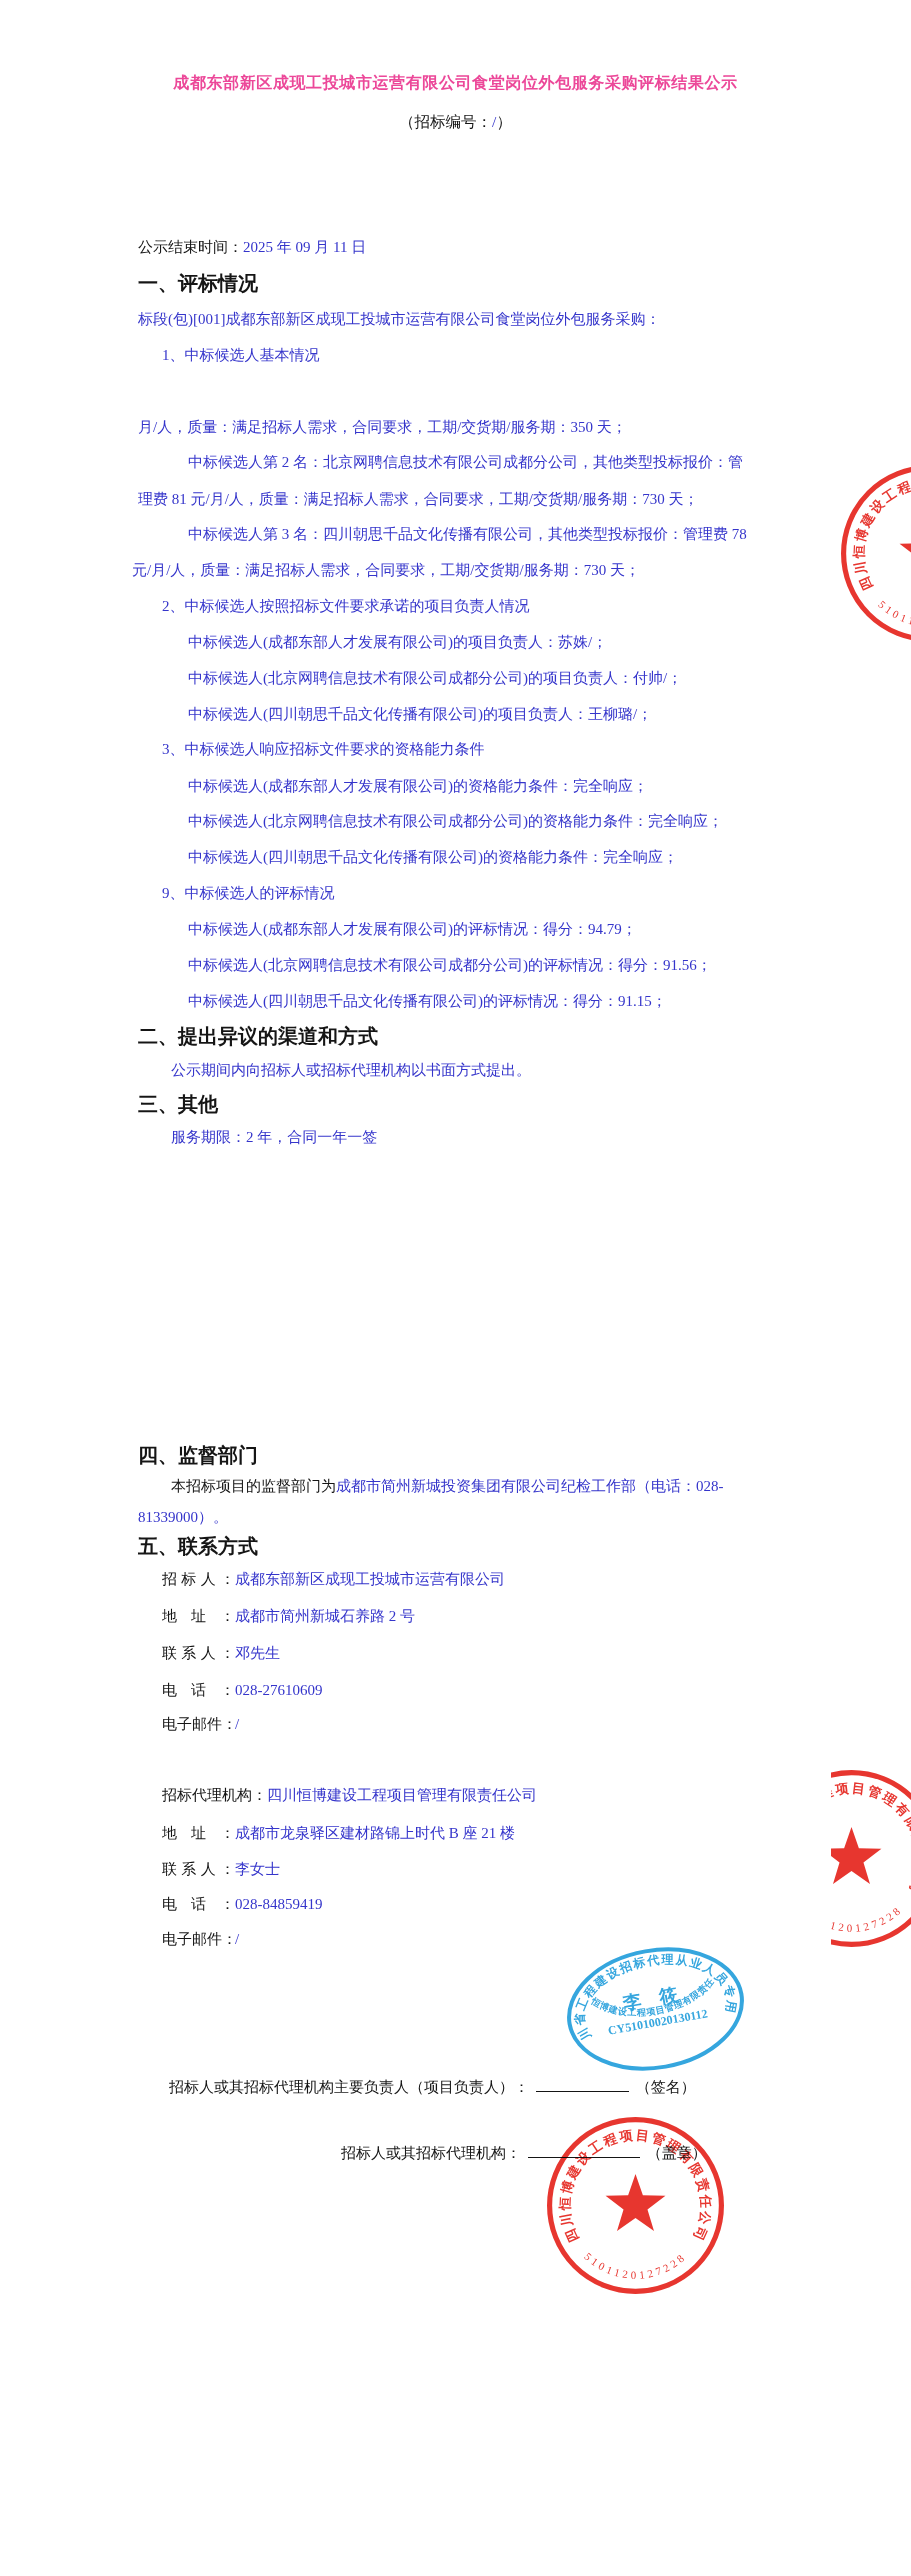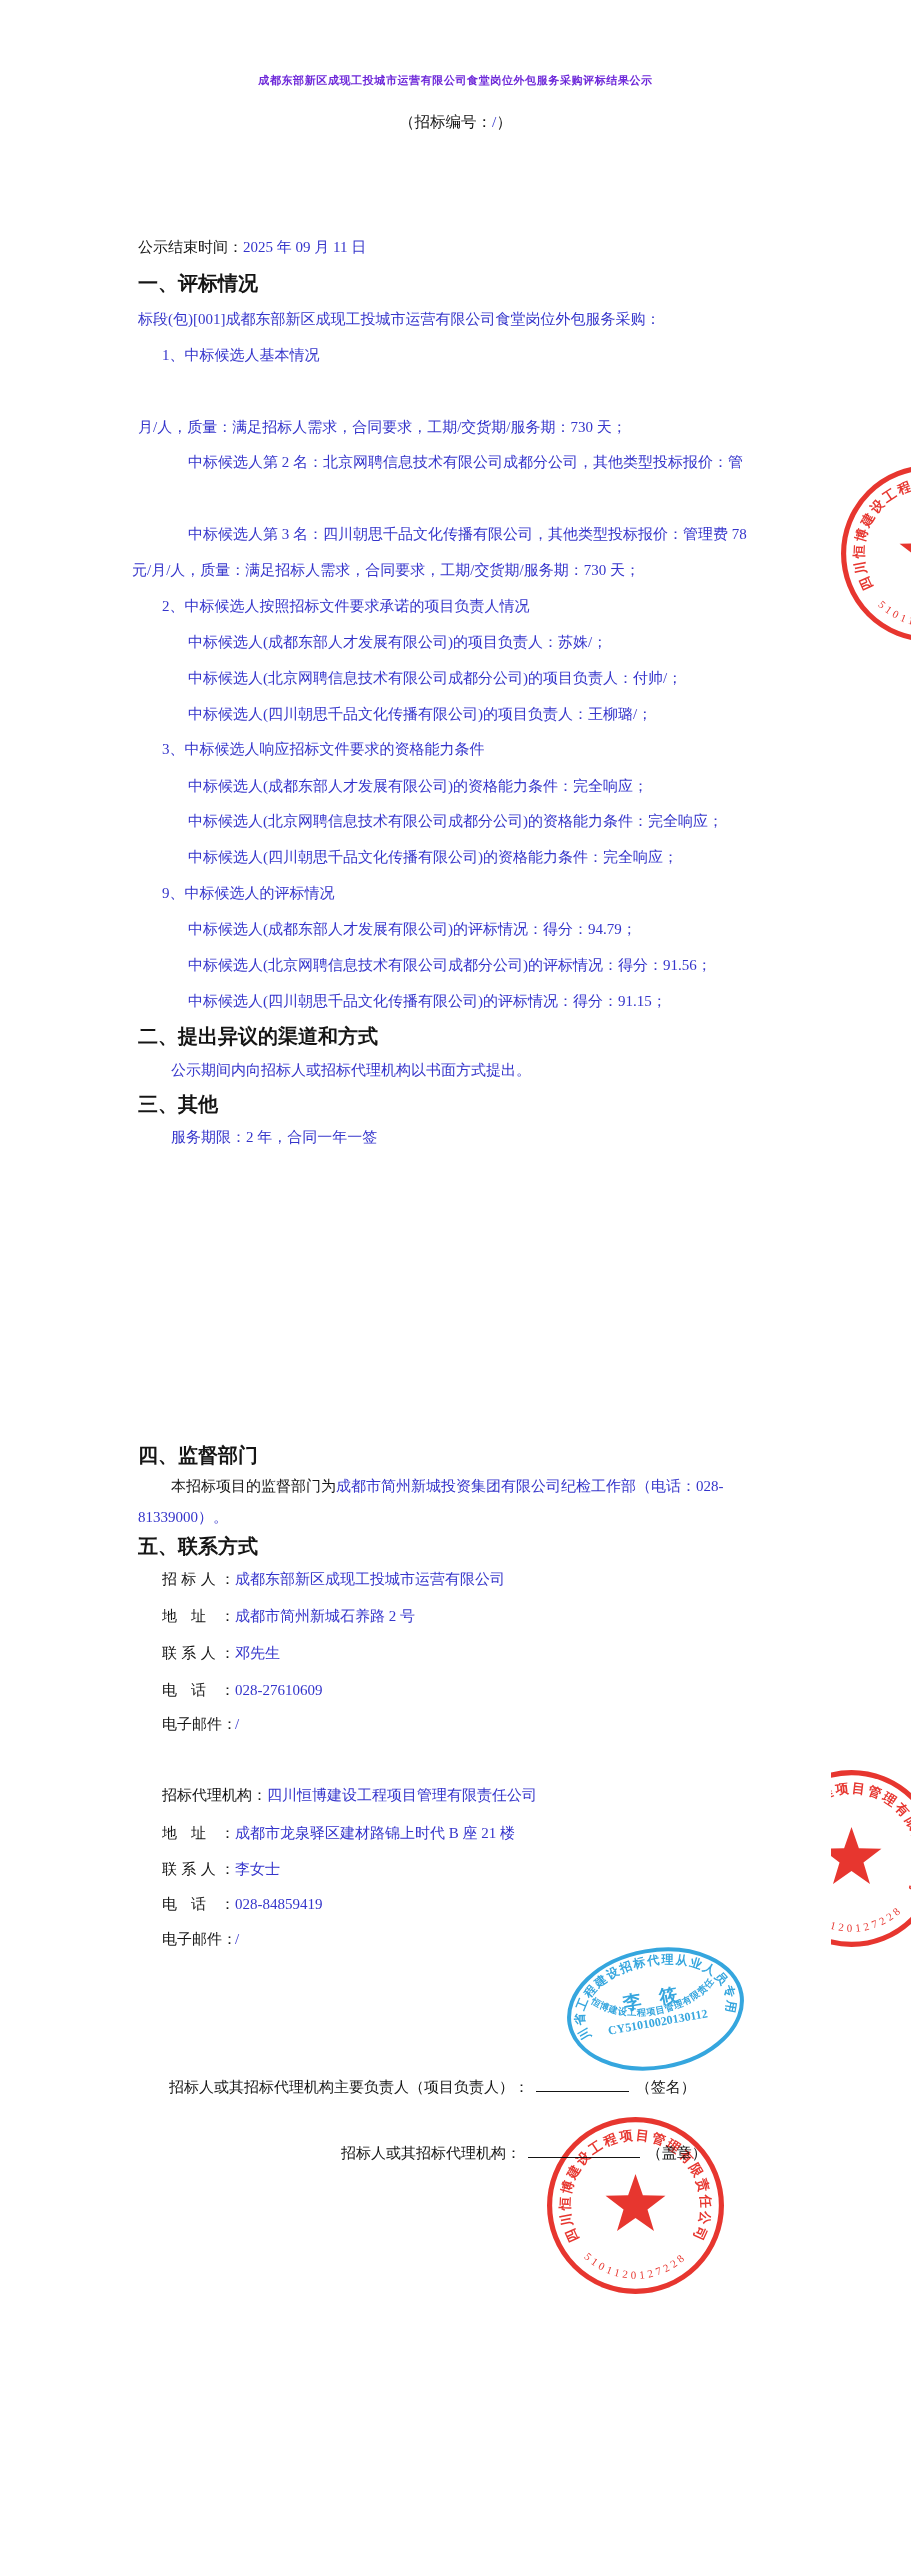--- a/index.html
+++ b/index.html
@@ -2,21 +2,21 @@
 <html style="font-size:9.2px"><head>
 <meta charset="utf-8">
 <style>
   html,body{margin:0;padding:0;background:#ffffff;}
   .page{
     position:relative;width:911px;height:2576px;background:#ffffff;overflow:hidden;
     font-family:"Liberation Serif","DejaVu Serif",serif;color:#151515;
   }
   .title{
     position:absolute;left:0;top:73px;width:911px;text-align:center;
-    font-size:11px;font-weight:bold;color:#6d28d9;letter-spacing:0.6px;white-space:nowrap;
+    font-size:16px;font-weight:bold;color:#ec4899;letter-spacing:0.6px;white-space:nowrap;
   }
   .subtitle{
     position:absolute;left:0;top:112px;width:911px;text-align:center;
     font-size:15.5px;color:#151515;white-space:nowrap;
   }
   .ln{position:absolute;font-size:15px;line-height:18.4px;white-space:nowrap;color:#151515;}
   .hd{font-weight:bold;font-size:20px;}
   .blue{color:#3535cb;}
   .clabel{display:inline-block;width:73px;text-align:justify;text-align-last:justify;vertical-align:baseline;}
   .sig-gap{display:inline-block;width:6.9px;}
@@ -47,22 +47,23 @@
     <span>（招标编号：</span><span class="blue">/</span><span>）</span>
   </div>
 
   <div class="ln" style="left:138px;top:238px">
     <span>公示结束时间：</span><span class="blue">2025 年 09 月 11 日</span>
   </div>
 
   <div class="ln hd" style="left:138px;top:274px">一、评标情况</div>
   <div class="ln blue" style="left:138px;top:310px">标段(包)[001]成都东部新区成现工投城市运营有限公司食堂岗位外包服务采购：</div>
   <div class="ln blue" style="left:162px;top:346px">1、中标候选人基本情况</div>
-  <div class="ln blue" style="left:138px;top:418px">月/人，质量：满足招标人需求，合同要求，工期/交货期/服务期：730 天；</div>
+  <div class="ln blue" style="left:138px;top:418px">月/人，质量：满足招标人需求，合同要求，工期/交货期/服务期：350 天；</div>
   <div class="ln blue" style="left:188px;top:453px">中标候选人第 2 名：北京网聘信息技术有限公司成都分公司，其他类型投标报价：管</div>
+  <div class="ln blue" style="left:138px;top:490px">理费 81 元/月/人，质量：满足招标人需求，合同要求，工期/交货期/服务期：730 天；</div>
   <div class="ln blue" style="left:188px;top:525px">中标候选人第 3 名：四川朝思千品文化传播有限公司，其他类型投标报价：管理费 78</div>
   <div class="ln blue" style="left:132px;top:561px">元/月/人，质量：满足招标人需求，合同要求，工期/交货期/服务期：730 天；</div>
 
   <div class="ln blue" style="left:162px;top:597px">2、中标候选人按照招标文件要求承诺的项目负责人情况</div>
   <div class="ln blue" style="left:188px;top:633px">中标候选人(成都东部人才发展有限公司)的项目负责人：苏姝/；</div>
   <div class="ln blue" style="left:188px;top:669px">中标候选人(北京网聘信息技术有限公司成都分公司)的项目负责人：付帅/；</div>
   <div class="ln blue" style="left:188px;top:705px">中标候选人(四川朝思千品文化传播有限公司)的项目负责人：王柳璐/；</div>
 
   <div class="ln blue" style="left:162px;top:740px">3、中标候选人响应招标文件要求的资格能力条件</div>
   <div class="ln blue" style="left:188px;top:777px">中标候选人(成都东部人才发展有限公司)的资格能力条件：完全响应；</div>

